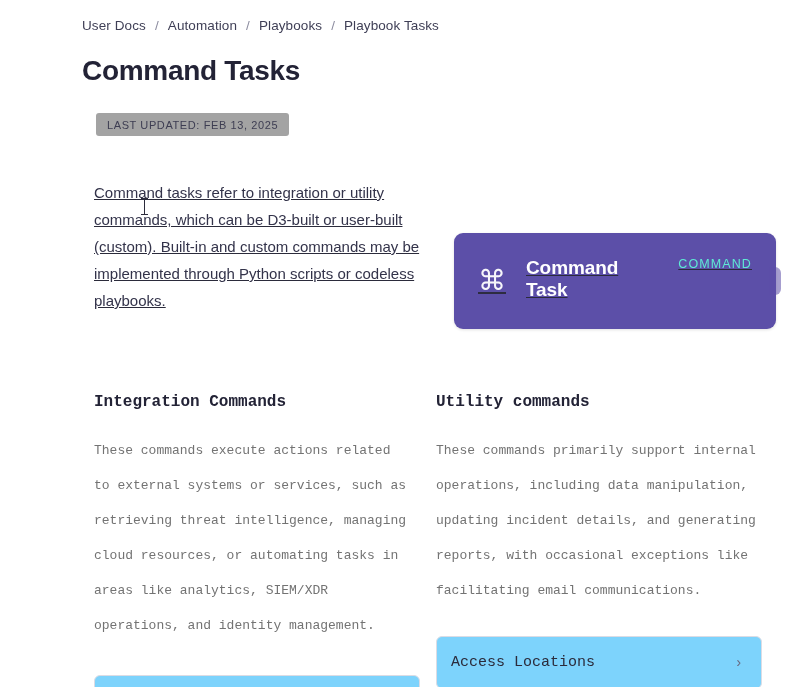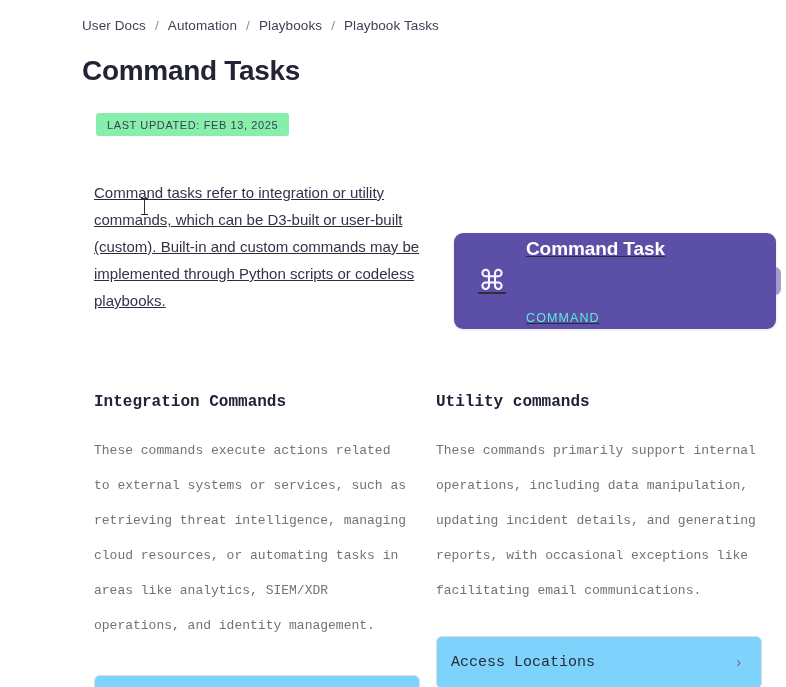--- a/index.html
+++ b/index.html
@@ -48,21 +48,21 @@
     font-size: 28px;
     font-weight: 700;
     color: #232336;
     letter-spacing: -0.3px;
     margin: 0 0 26px 0;
   }
 
   
   .updated-badge {
     display: inline-block;
-    background: #86efac;
+    background: #a3a3a3;
     color: #3d3d52;
     font-size: 11px;
     letter-spacing: 0.6px;
     padding: 6px 11px 5px 11px;
     border-radius: 3px;
     margin-left: 14px;
     font-weight: 400;
   }
 
   
@@ -94,21 +94,21 @@
     color: #ffffff;
     box-shadow: 0 1px 3px rgba(0,0,0,0.12);
   }
   .command-card .cmd-glyph {
     font-size: 28px;
     line-height: 1;
     margin-right: 20px;
     color: #ffffff;
     opacity: 0.95;
   }
-  .card-text { display: flex; flex-direction: column; gap: 46px; }
+  .card-text { display: flex; flex-direction: row; gap: 46px; }
   .card-title {
     font-size: 19px;
     font-weight: 600;
     letter-spacing: -0.1px;
     margin-bottom: 5px;
   }
   .card-sub {
     font-size: 12.5px;
     letter-spacing: 1.1px;
     color: #5eead4;

